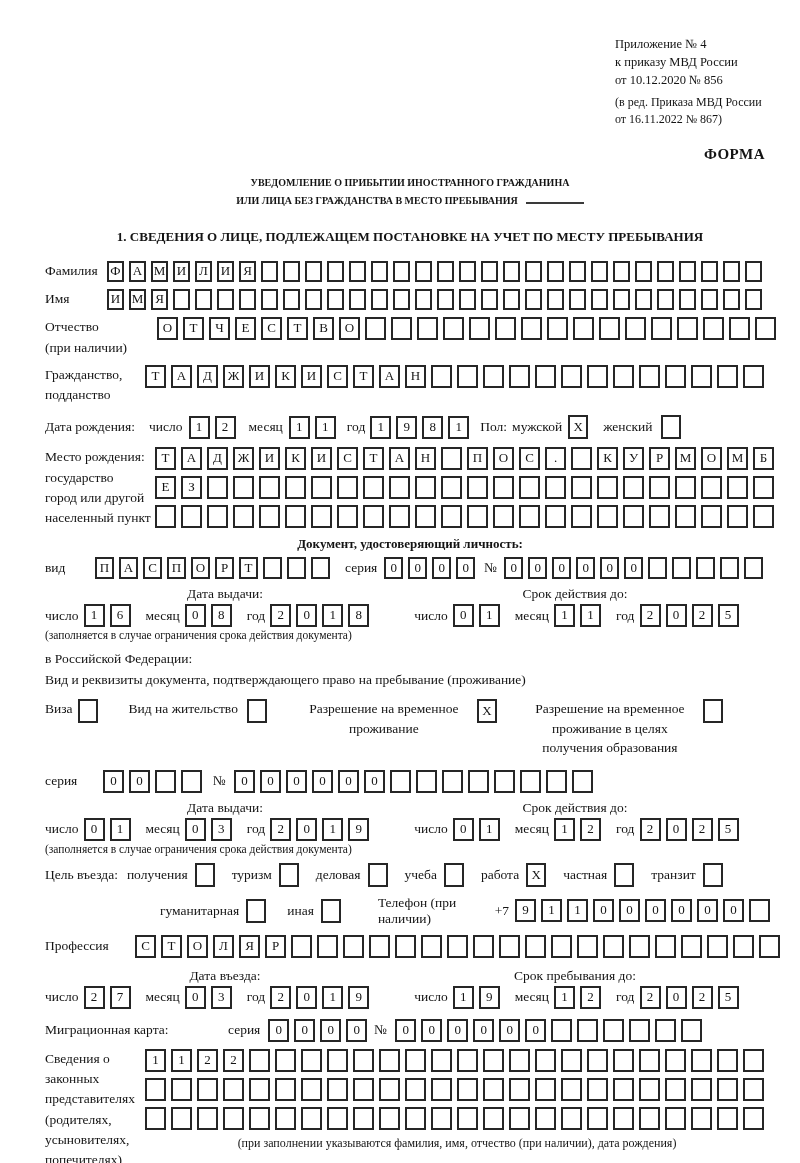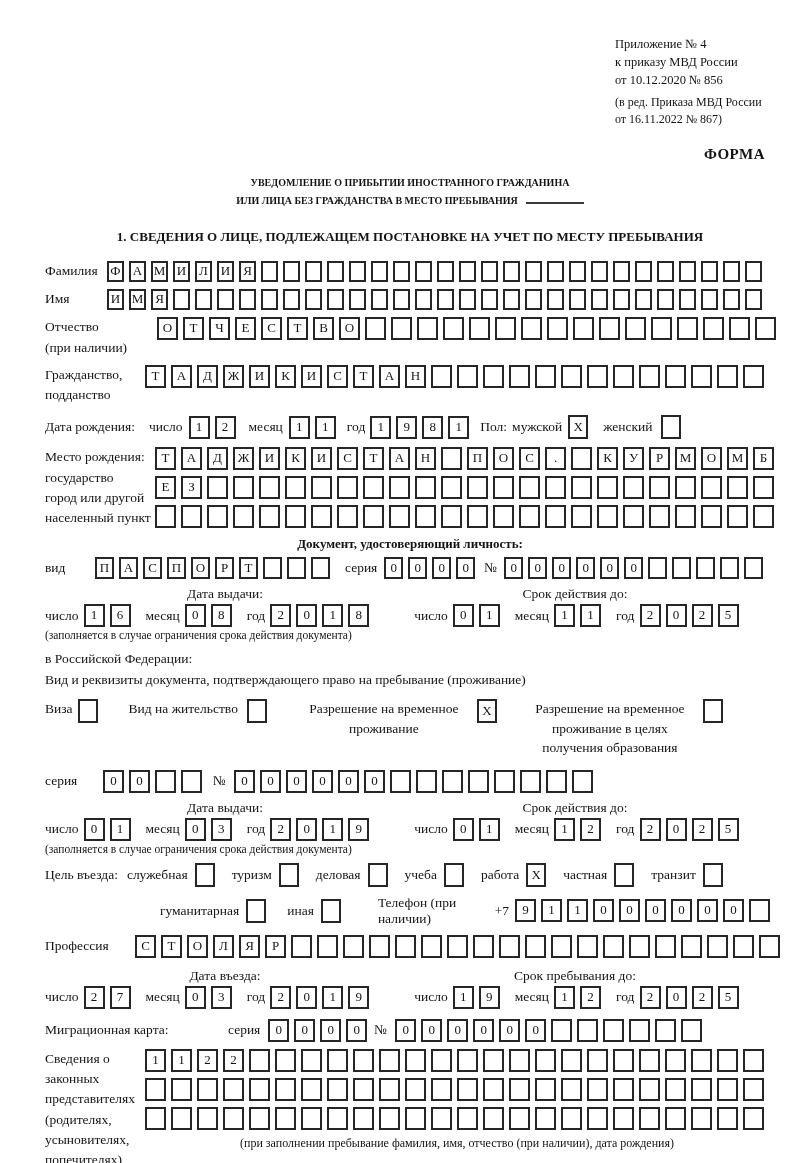--- a/index.html
+++ b/index.html
@@ -520,21 +520,21 @@
           <span class="cell">0</span>
           <span class="cell">2</span>
           <span class="cell">5</span>
         </span>
     </span>
   </div>
   <div class="dnote">(заполняется в случае ограничения срока действия документа)</div>
 
   <div class="prow">
     <span class="ptxt first">Цель въезда:</span>
-    <span class="ptxt" style="margin-left:2px;">служебная</span>
+    <span class="ptxt" style="margin-left:2px;">получения</span>
     <span class="cells c26 chk">
         <span class="cell"></span>
       </span>
     <span class="ptxt">туризм</span>
     <span class="cells c26 chk">
         <span class="cell"></span>
       </span>
     <span class="ptxt">деловая</span>
     <span class="cells c26 chk">
         <span class="cell"></span>
@@ -765,17 +765,17 @@
           <span class="cell"></span>
           <span class="cell"></span>
           <span class="cell"></span>
           <span class="cell"></span>
           <span class="cell"></span>
           <span class="cell"></span>
           <span class="cell"></span>
           <span class="cell"></span>
           <span class="cell"></span>
         </span>
-      <span class="note-center" style="display:block;">(при заполнении пребывание фамилия, имя, отчество (при наличии), дата рождения)</span>
+      <span class="note-center" style="display:block;">(при заполнении указываются фамилия, имя, отчество (при наличии), дата рождения)</span>
     </span>
   </div>
 
 </div>
 
 </body></html>

